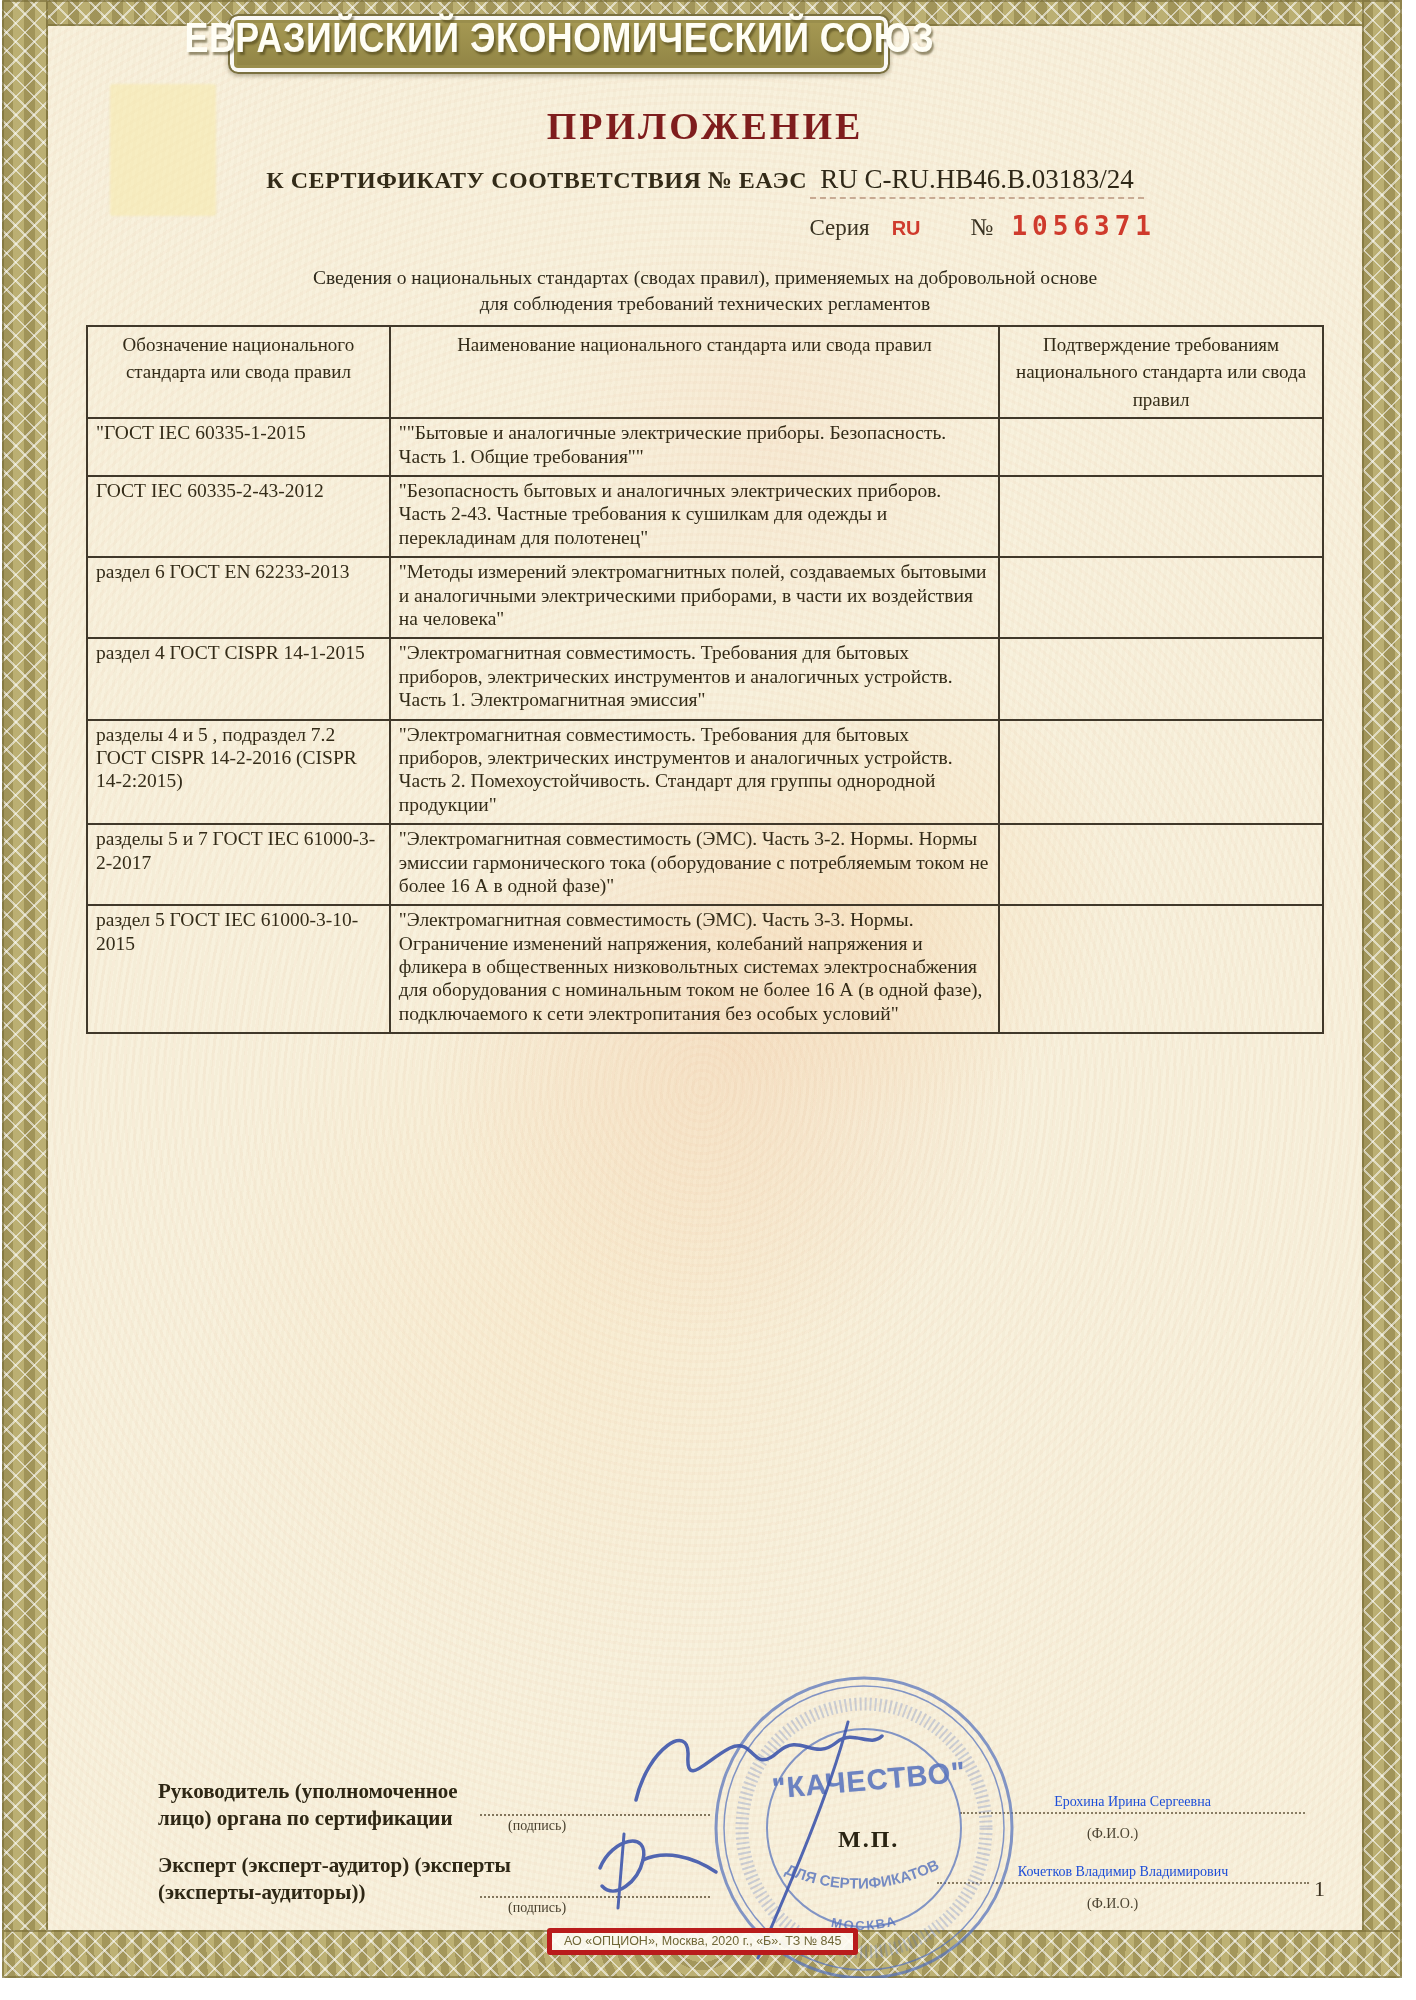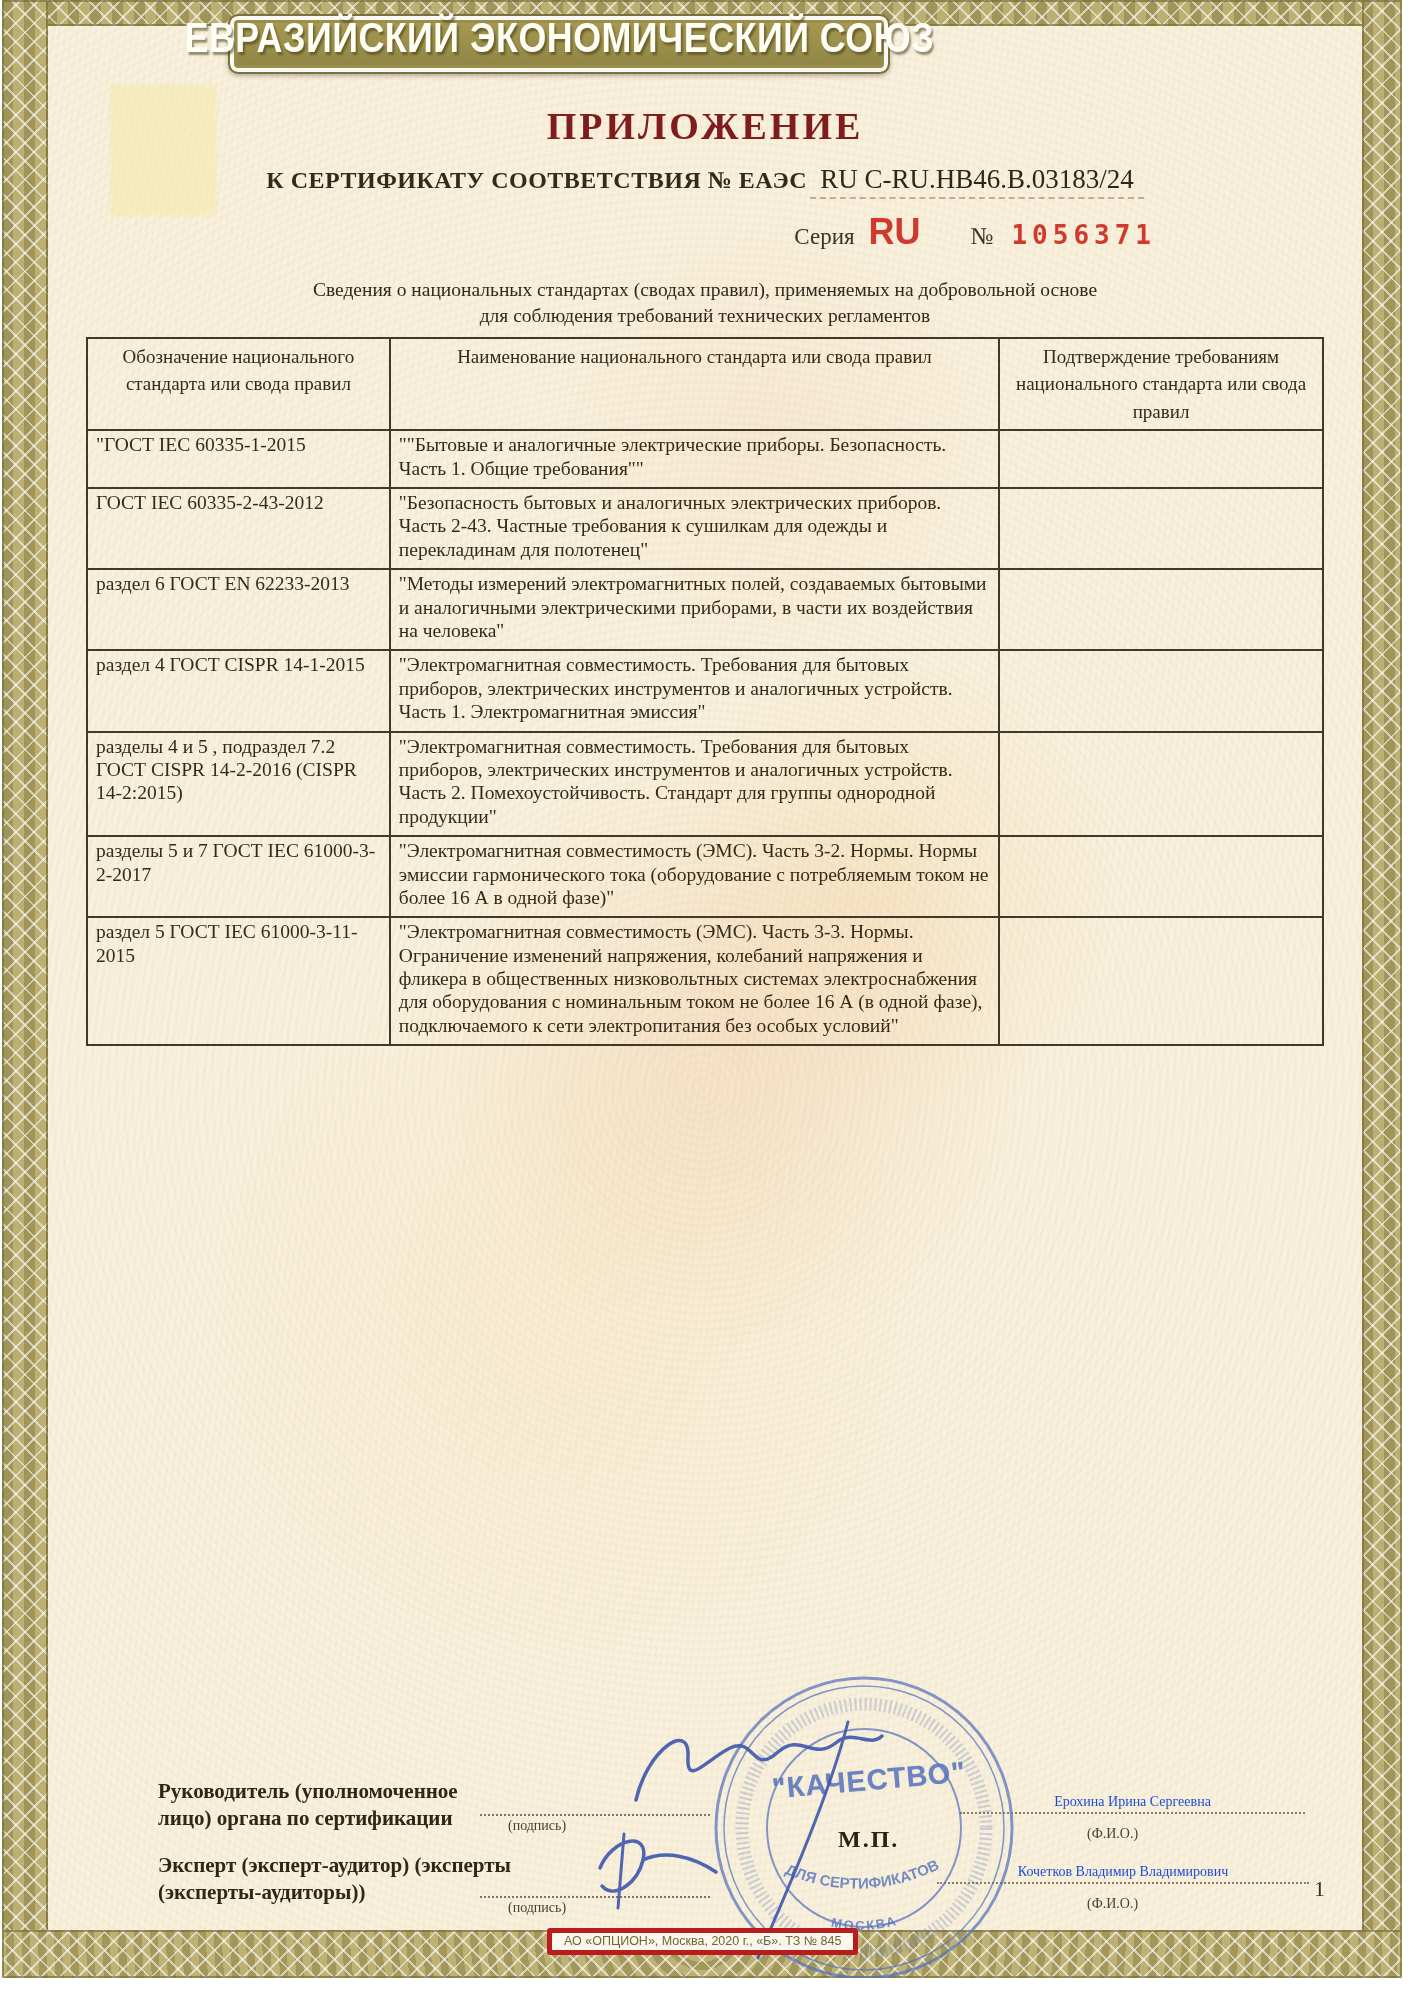--- a/index.html
+++ b/index.html
@@ -75,22 +75,22 @@
   .cert-label{font-weight:bold;font-size:24px;letter-spacing:0.5px;}
   .cert-number{
     font-size:27px;color:#2e2717;padding:0 10px 2px;
     border-bottom:2px dashed rgba(130,70,45,0.4);
   }
   .series-line{
     margin-top:12px;text-align:right;padding-right:168px;
   }
   .series-label{font-size:23px;color:#3a3322;}
   .series-value{
-    font-family:"Liberation Sans", sans-serif;font-weight:bold;font-size:36px;
-    color:var(--accent-red);margin-left:10px;
+    font-family:"Liberation Sans", sans-serif;font-weight:bold;font-size:20px;
+    color:var(--accent-red);margin-left:18px;
   }
   .numero{font-size:24px;margin-left:46px;color:#3a3322;}
   .serial{
     font-family:"DejaVu Sans Mono", monospace;font-weight:bold;font-size:26px;
     color:var(--accent-red);letter-spacing:5px;margin-left:14px;
   }
   .intro{margin-top:24px;text-align:center;font-size:19.5px;line-height:1.35;color:#2f2a1c;}
 
   table.standards{
     width:100%;margin-top:7px;border-collapse:collapse;
@@ -213,21 +213,21 @@
             <td>разделы 4 и 5 , подраздел 7.2 ГОСТ CISPR 14-2-2016 (CISPR 14-2:2015)</td>
             <td>"Электромагнитная совместимость. Требования для бытовых приборов, электрических инструментов и аналогичных устройств. Часть 2. Помехоустойчивость. Стандарт для группы однородной продукции"</td>
             <td></td>
           </tr>
             <tr>
             <td>разделы 5 и 7 ГОСТ IEC 61000-3-2-2017</td>
             <td>"Электромагнитная совместимость (ЭМС). Часть 3-2. Нормы. Нормы эмиссии гармонического тока (оборудование с потребляемым током не более 16 А в одной фазе)"</td>
             <td></td>
           </tr>
             <tr>
-            <td>раздел 5 ГОСТ IEC 61000-3-11-2015</td>
+            <td>раздел 5 ГОСТ IEC 61000-3-10-2015</td>
             <td>"Электромагнитная совместимость (ЭМС). Часть 3-3. Нормы. Ограничение изменений напряжения, колебаний напряжения и фликера в общественных низковольтных системах электроснабжения для оборудования с номинальным током не более 16 А (в одной фазе), подключаемого к сети электропитания без особых условий"</td>
             <td></td>
           </tr>
           </tbody>
       </table>
     </div>
 
     <div class="sig-area">
       <div class="sig-label lbl-head">Руководитель (уполномоченное лицо) органа по сертификации</div>
       <div class="sig-line line-head"></div>

